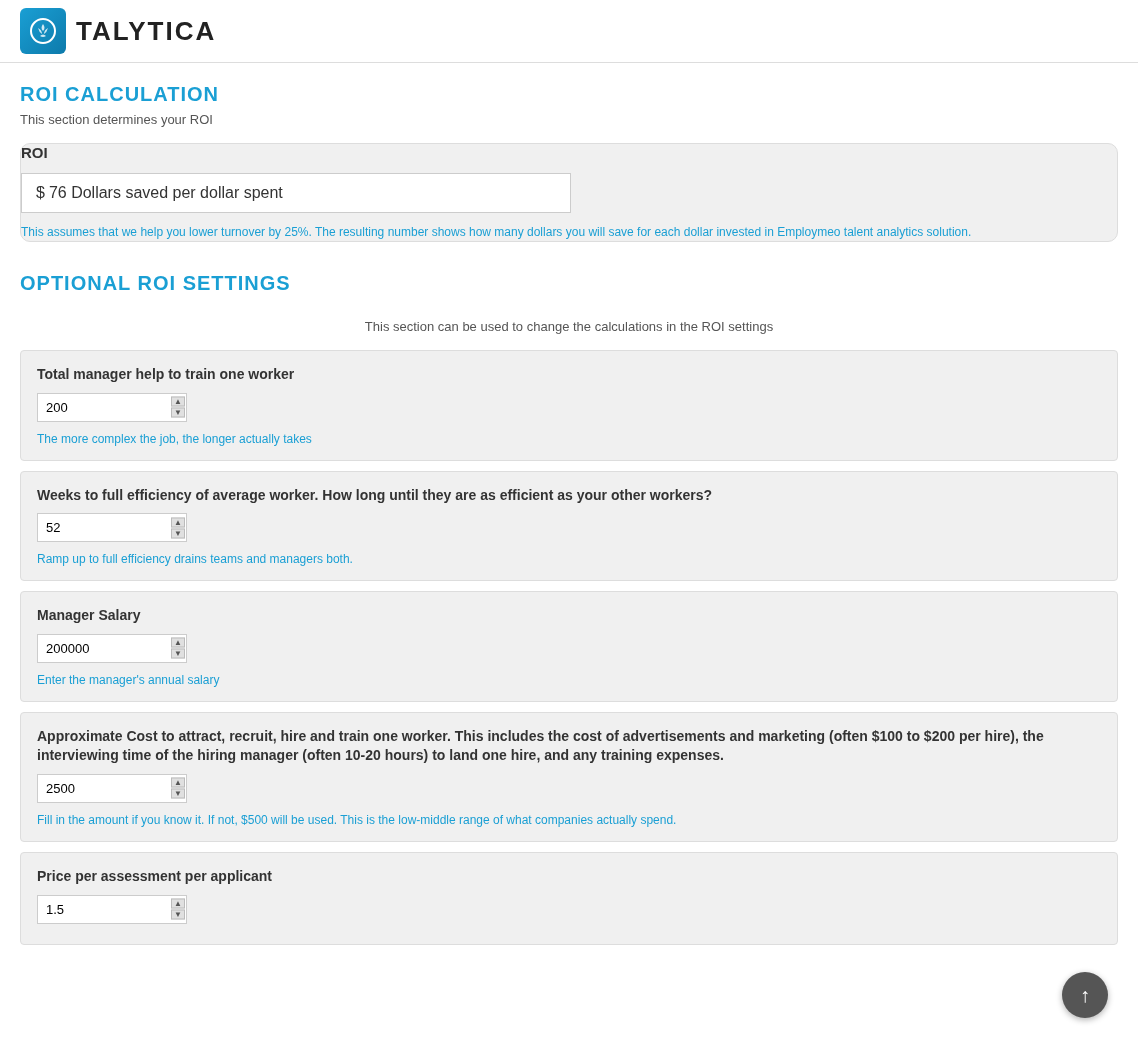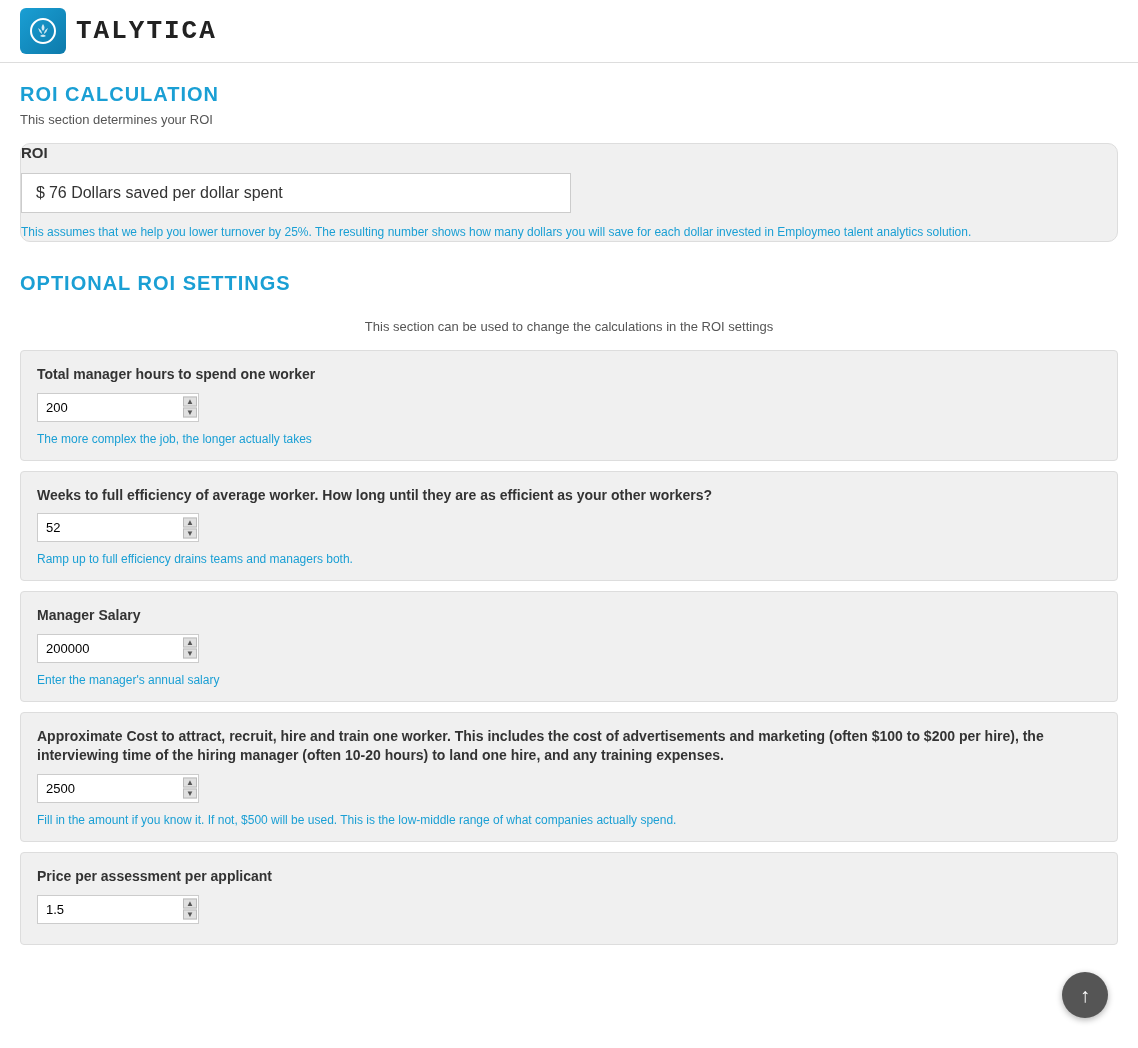--- a/index.html
+++ b/index.html
@@ -6,21 +6,20 @@
     body { font-family: Arial, sans-serif; font-size: 14px; color: #333; background: #fff; }
 
     
     .header {
       display: flex;
       align-items: center;
       justify-content: space-between;
       padding: 8px 20px;
       border-bottom: 1px solid #ddd;
       background: #fff;
-      font-family: Liberation Mono, monospace;
     }
     .logo-area {
       display: flex;
       align-items: center;
       gap: 10px;
     }
     .logo-icon {
       width: 46px;
       height: 46px;
       background: linear-gradient(135deg, #1a9fd4, #0d7aab);
@@ -144,21 +143,21 @@
     .setting-input-wrap {
       position: relative;
       display: inline-block;
       margin-bottom: 6px;
     }
     .setting-input {
       border: 1px solid #ccc;
       background: #fff;
       padding: 6px 24px 6px 8px;
       font-size: 13px;
-      width: 162px;
+      width: 150px;
       appearance: none;
       -webkit-appearance: none;
     }
     .spinner-arrows {
       position: absolute;
       right: 2px;
       top: 50%;
       transform: translateY(-50%);
       display: flex;
       flex-direction: column;
@@ -234,21 +233,21 @@
       </div>
       <p class="roi-note">This assumes that we help you lower turnover by 25%. The resulting number shows how many dollars you will save for each dollar invested in Employmeo talent analytics solution.</p>
     </div>
   </section>
 
   <section>
     <h2 class="settings-section-title">OPTIONAL ROI SETTINGS</h2>
     <p class="settings-section-subtitle">This section can be used to change the calculations in the ROI settings</p>
 
     <div id="settings-cards-container">
-        <div class="setting-card"><div class="setting-label">Total manager hours to spend one worker</div><div class="setting-input-wrap"><input type="number" class="setting-input" value="200" style=""><div class="spinner-arrows">
+        <div class="setting-card"><div class="setting-label">Total manager help to train one worker</div><div class="setting-input-wrap"><input type="number" class="setting-input" value="200" style=""><div class="spinner-arrows">
               <div class="spinner-arrow">▲</div>
               <div class="spinner-arrow">▼</div>
             </div></div><p class="setting-hint">The more complex the job, the longer actually takes</p></div>
         <div class="setting-card"><div class="setting-label">Weeks to full efficiency of average worker. How long until they are as efficient as your other workers?</div><div class="setting-input-wrap"><input type="number" class="setting-input" value="52" style=""><div class="spinner-arrows">
               <div class="spinner-arrow">▲</div>
               <div class="spinner-arrow">▼</div>
             </div></div><p class="setting-hint">Ramp up to full efficiency drains teams and managers both.</p></div>
         <div class="setting-card"><div class="setting-label">Manager Salary</div><div class="setting-input-wrap"><input type="number" class="setting-input" value="200000" style=""><div class="spinner-arrows">
               <div class="spinner-arrow">▲</div>
               <div class="spinner-arrow">▼</div>

